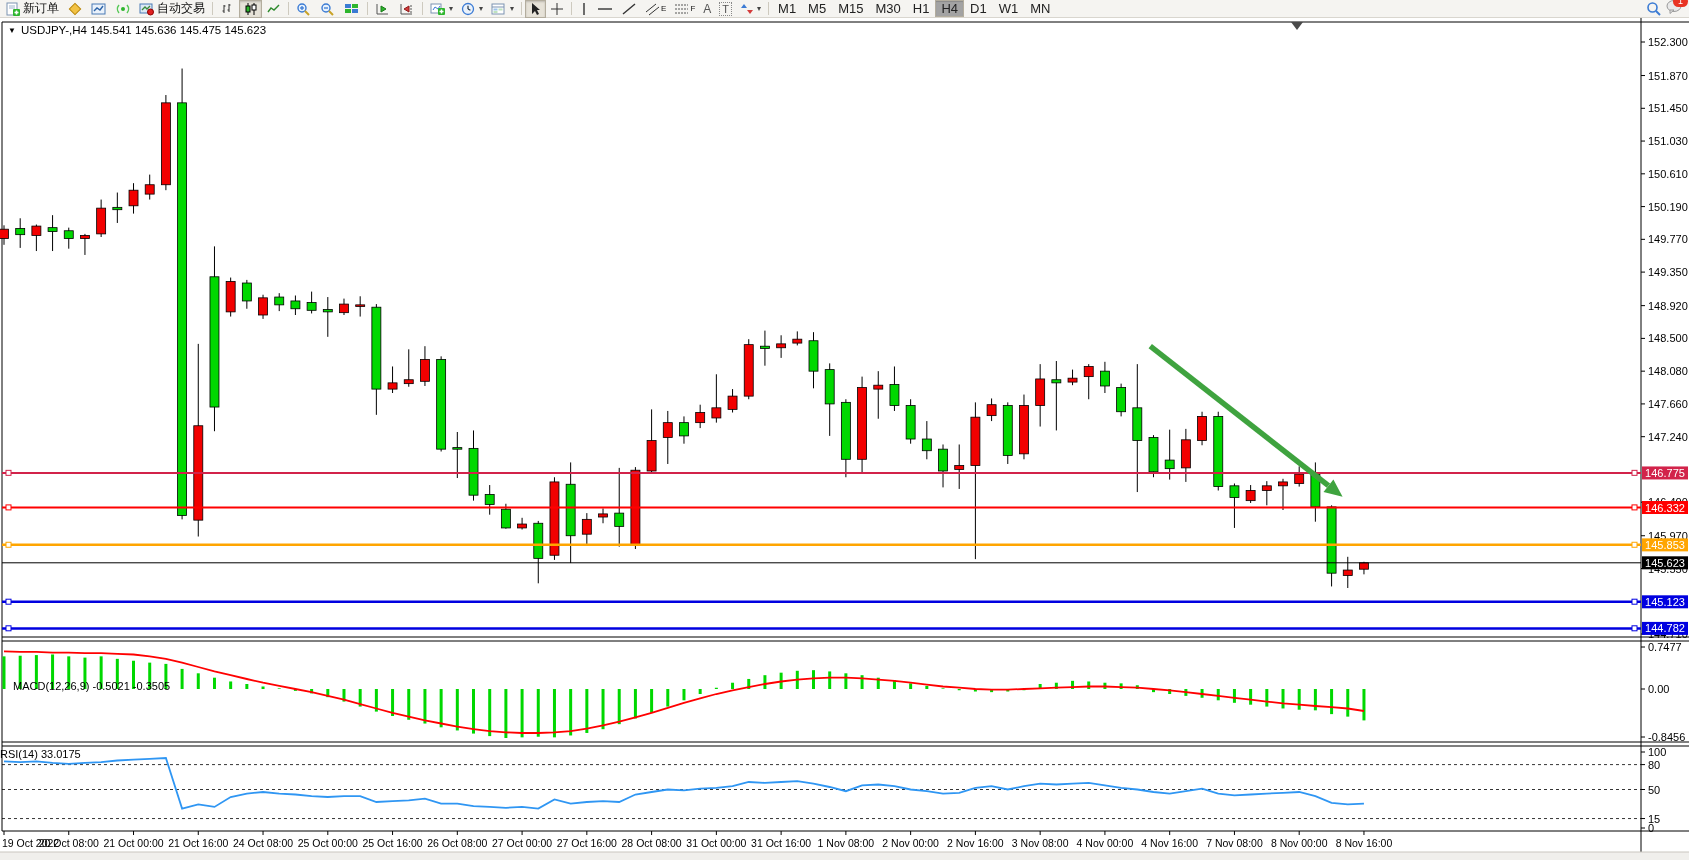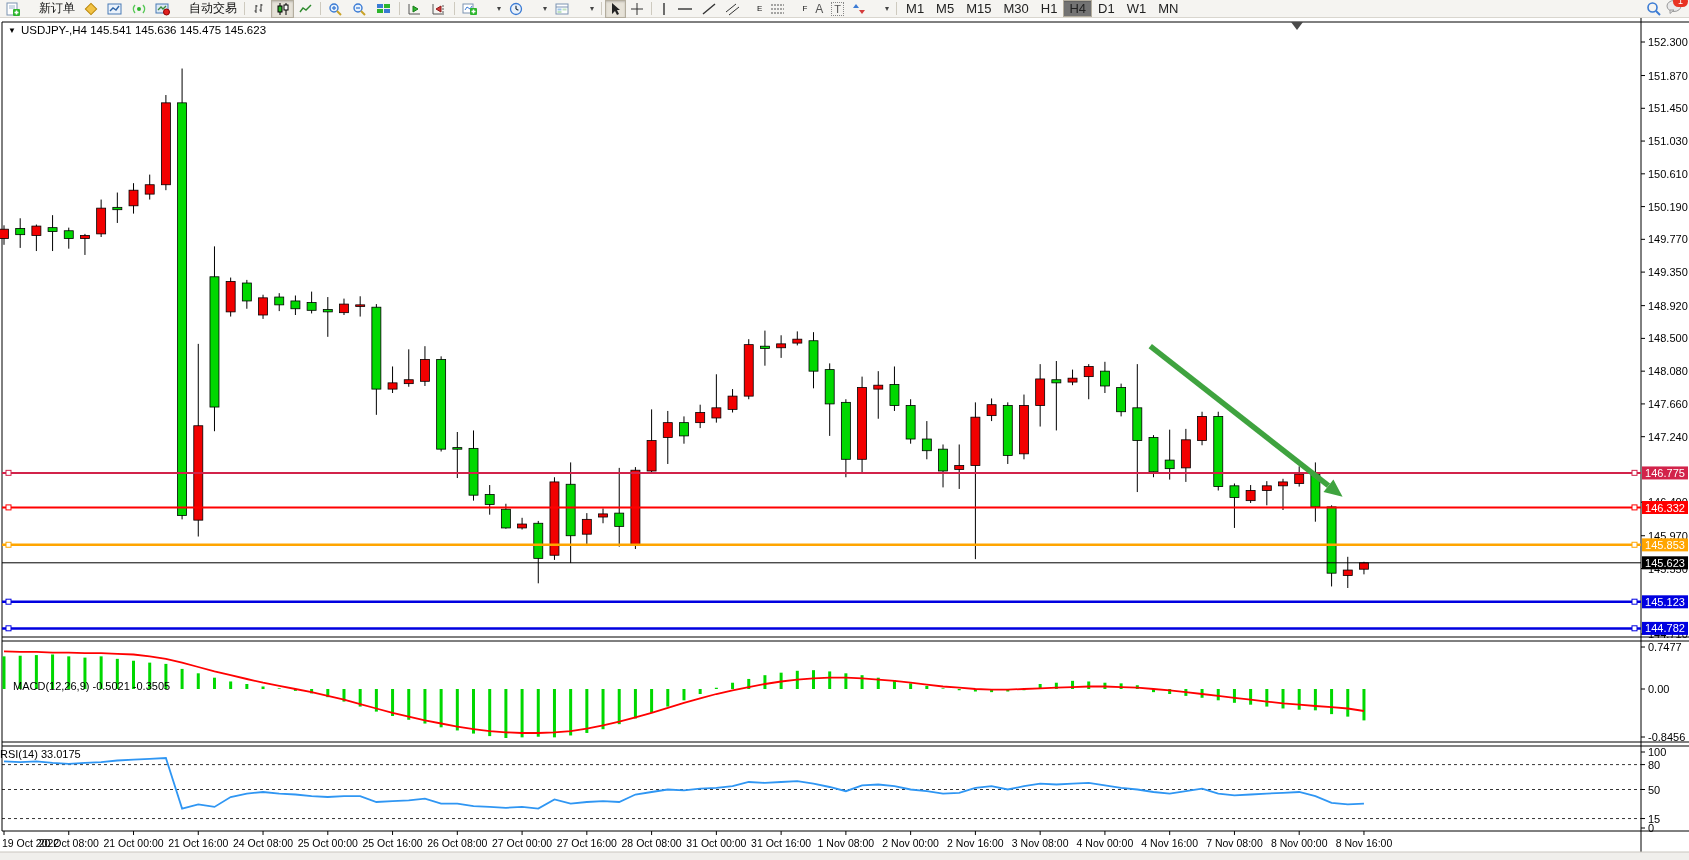--- a/index.html
+++ b/index.html
@@ -1,27 +1,27 @@
 <!DOCTYPE html>
 <html><head>
 <meta charset="utf-8">
 <style>
   html,body{margin:0;padding:0}
   body{width:1689px;height:860px;overflow:hidden;background:#efeeec;
        font-family:"Liberation Sans","DejaVu Sans",sans-serif;position:relative}
   
   .toolbar{position:absolute;top:0;left:0;width:1689px;height:18px;background:#f5f4f1;
            border-bottom:1px solid #d9d6cf;display:flex;align-items:center;padding:0 2px;box-sizing:border-box;z-index:40}
-  .tbtn{height:16px;display:flex;align-items:center;gap:18px;padding:0 3px;font-size:12px;color:#111;
+  .tbtn{height:16px;display:flex;align-items:center;gap:2px;padding:0 3px;font-size:12px;color:#111;
         border:1px solid transparent;white-space:nowrap;cursor:default}
   .tbtn.pressed{background:#e6e2d8;border:1px solid #b3ad9e;box-shadow:inset 0 1px 2px rgba(0,0,0,.18)}
   .sep{width:1px;height:13px;background:#cecabf;margin:0 3px;flex:0 0 auto}
   .caret{font-size:8px;color:#444;margin-left:1px}
   .tf{font-size:13px;height:15px;line-height:15px;padding:0 5px;color:#222;border:1px solid transparent}
-  .tf.pressed{background:#737373;border:1px solid #b3ad9e;box-shadow:inset 0 1px 1px rgba(0,0,0,.15)}
+  .tf.pressed{background:#a3a3a3;border:1px solid #b3ad9e;box-shadow:inset 0 1px 1px rgba(0,0,0,.15)}
   .tb-right{margin-left:auto;display:flex;align-items:center;gap:4px;padding-right:4px}
   .badge{position:absolute;top:-3px;right:-5px;min-width:11px;height:11px;border-radius:6px;background:#e83323;
          color:#fff;font-size:9px;line-height:11px;text-align:center;padding:0 2px}
   
   .chartwin{position:absolute;top:18px;left:0;width:1689px;height:842px;background:#fff}
   #csvg{position:absolute;top:0;left:0}
   .overlay{position:absolute;z-index:10;color:#000;white-space:nowrap}
   .sym{left:8px;top:6px;font-size:11.5px;font-weight:normal}
   .sym .tri{font-size:8px;vertical-align:1px;margin-right:5px}
   .macdlab{left:13px;top:662px;font-size:11px}

